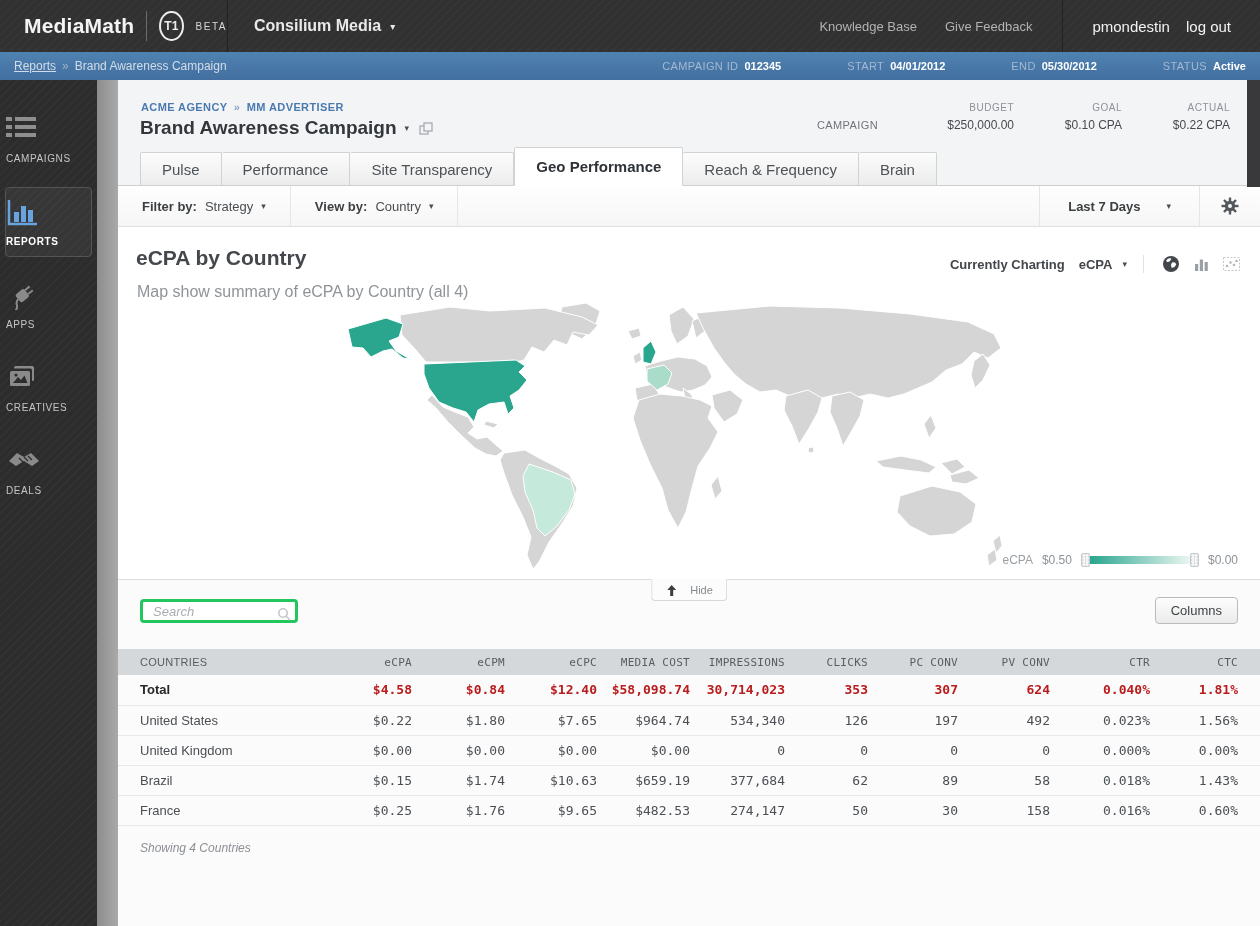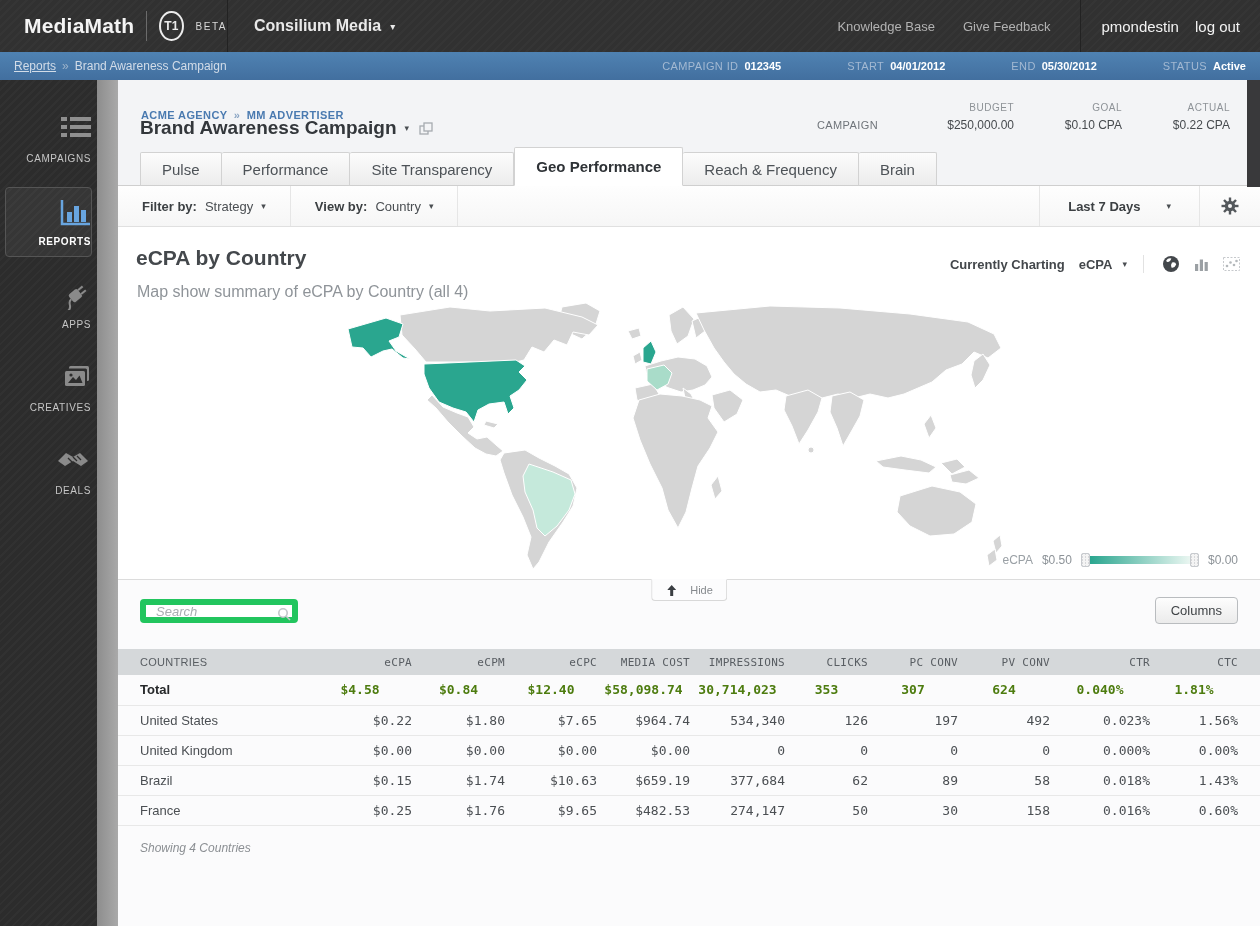--- a/index.html
+++ b/index.html
@@ -15,52 +15,52 @@
   .brand-divider { width:1px; height:30px; background:#6b6b6b; }
   .t1-logo { width:30px; height:30px; border:2.5px solid #ececec; border-radius:50%; color:#ececec;
              font-size:12px; font-weight:bold; display:flex; align-items:center; justify-content:center; }
   .beta { color:#d8d8d8; font-size:10px; letter-spacing:1.5px; }
   .org-section { height:100%; display:flex; align-items:center; gap:9px; padding:0 26px;
                  border-left:1px solid #222; cursor:pointer; }
   .org-name { color:#e9e9e9; font-size:16px; font-weight:bold; }
   .top-spacer { flex:1; }
   .top-links { display:flex; gap:28px; margin-right:30px; }
   .top-link { color:#b2b2b2; font-size:13px; cursor:pointer; }
-  .user-section { height:100%; display:flex; align-items:center; gap:16px; padding:0 20px; border-left:1px solid #222; }
+  .user-section { height:100%; display:flex; align-items:center; gap:16px; padding:0 29px; border-left:1px solid #222; }
   .user-name, .logout { color:#f2f2f2; font-size:15px; cursor:pointer; }
 
   
   .bluebar { height:28px; background:linear-gradient(#4f82b2,#426f9f); display:flex; align-items:center; padding:0 14px; }
   .crumb-reports { color:#d2dce8; font-size:12px; text-decoration:underline; cursor:pointer; }
   .crumb-sep { color:#9cb2ca; font-size:12px; margin:0 6px; }
   .crumb-campaign { color:#d2dce8; font-size:12px; }
   .bluebar-meta { margin-left:auto; display:flex; gap:22px; align-items:center; }
   .meta-item { display:flex; gap:6px; align-items:center; }
   .meta-label { color:#a3b9d2; font-size:11px; letter-spacing:.4px;margin-left:44px; }
   .meta-value { color:#ffffff; font-size:11px; font-weight:bold; }
 
   
   .sidebar { position:absolute; left:0; top:80px; bottom:0; width:97px; background:#2c2c2c;
              background-image:repeating-linear-gradient(135deg, rgba(255,255,255,.025) 0 2px, transparent 2px 6px);
              padding-top:24px; }
   .side-strip { position:absolute; left:97px; top:80px; bottom:0; width:21px;
                 background:linear-gradient(to right,#8d8d8d,#a9a9a9); }
-  .side-item { width:87px; margin:0 auto 13px; padding:11px 0 9px; text-align:right; cursor:pointer;
+  .side-item { width:87px; margin:0 auto 13px; padding:11px 0 9px; text-align:left; cursor:pointer;
                border:1px solid transparent; border-radius:4px; }
   .side-item.active { border-color:#555; background:rgba(255,255,255,.05); }
   .side-icon { display:block; height:30px; }
   .side-label { display:block; margin-top:7px; font-size:10px; letter-spacing:.6px; color:#c6c6c6; }
   .side-item.active .side-label { color:#fff; font-weight:bold; }
 
   
   .content { position:absolute; left:118px; top:80px; right:0; bottom:0; background:#fbfbfc; }
 
   .page-head { position:relative; height:106px; background:#f3f4f6; border-bottom:1px solid #cfcfcf; }
   .dark-edge { position:absolute; right:0; top:0; width:13px; height:107px; background:#39393b; z-index:4; }
-  .agency-line { position:absolute; left:23px; top:29px; font-size:11px; font-weight:bold; letter-spacing:.4px; color:#4a7ab0; }
+  .agency-line { position:absolute; left:23px; top:21px; font-size:11px; font-weight:bold; letter-spacing:.4px; color:#4a7ab0; }
   .agency-sep { color:#8aa5c4; margin:0 3px; }
   .title-line { position:absolute; left:22px; top:37px; display:flex; align-items:center; gap:8px; }
   .campaign-title { font-size:19px; font-weight:bold; color:#33373b; }
   .caret { font-family:"DejaVu Sans", sans-serif; font-size:9px; color:#4a4e52; }
   .caret.lt { color:#e9e9e9; font-size:10px; }
   .stats { position:absolute; right:30px; top:22px; display:flex; align-items:flex-end; }
   .stats-rowlabel { font-size:11px; letter-spacing:.4px; color:#6f747a; margin-right:28px; padding-bottom:1px; }
   .stat { width:108px; text-align:right; }
   .stat-label { font-size:10px; letter-spacing:.5px; color:#8d9297; }
   .stat-value { font-size:12px; color:#464a4e; margin-top:5px; }
@@ -103,38 +103,38 @@
   .legend-bar { width:100px; height:8px; }
 
   .hide-tab { position:absolute; left:50%; bottom:-22px; transform:translateX(-50%); z-index:3;
               height:22px; padding:0 13px; display:flex; align-items:center; gap:6px; background:#fcfcfd;
               border:1px solid #d8d8d8; border-top:1px solid #fcfcfd; border-radius:0 0 4px 4px; cursor:pointer; }
   .hide-label { font-size:11px; color:#85898d;margin-left:6px; }
 
   .table-area { padding-top:19px; }
   .tools-row { position:relative; height:42px; padding:0 22px; }
   .search-wrap { position:relative; width:158px; }
-  .search-input { width:158px; height:24px; border:6px solid #22c55e; border-radius:4px; padding:2px 28px 2px 10px;
+  .search-input { width:158px; height:24px; border:3px solid #22c55e; border-radius:4px; padding:2px 28px 2px 10px;
                   font-family:"Liberation Sans",sans-serif; font-size:13px; font-style:italic; color:#55595d; background:#fff; }
   .search-input::placeholder { color:#a9adb2; font-style:italic; }
   .search-icon { position:absolute; right:7px; top:5px; }
   .columns-btn { position:absolute; right:22px; top:-2px; height:27px; padding:0 15px; font-size:13px; color:#3f4346;
                  background:linear-gradient(#fdfdfd,#ebebeb); border:1px solid #b9bcbf; border-radius:4px; cursor:pointer;
                  font-family:"Liberation Sans",sans-serif; }
 
   table.data { width:1142px; border-collapse:collapse; table-layout:fixed; margin-top:8px; }
   table.data th { background:#d5d8da; font-weight:normal; font-size:11px; letter-spacing:.3px; color:#585d62;
                   height:26px; text-align:right; padding:0; }
   table.data th.c-name { text-align:left; padding-left:22px; }
   table.data th:last-child, table.data td:last-child { padding-right:22px; }
   table.data td { height:30px; border-bottom:1px solid #e8e8e8; font-size:13px; color:#4b4f53; padding:0; }
   .c-name { text-align:left; padding-left:22px !important; }
   .c-num { text-align:right; font-family:"DejaVu Sans Mono", monospace; font-size:12.5px; color:#55595d; }
   tr.total td { font-weight:bold; color:#26282a; }
-  tr.total td.c-num { color:#4d7c0f;text-align:center; }
+  tr.total td.c-num { color:#b91c1c; }
   .table-footer { margin:15px 0 0 22px; font-size:12px; font-style:italic; color:#8b8f93; }
 </style>
 </head>
 <body>
 
 <div id="app">
 
   <div class="topbar">
     <div class="brand-section">
       <span class="brand">MediaMath</span>

